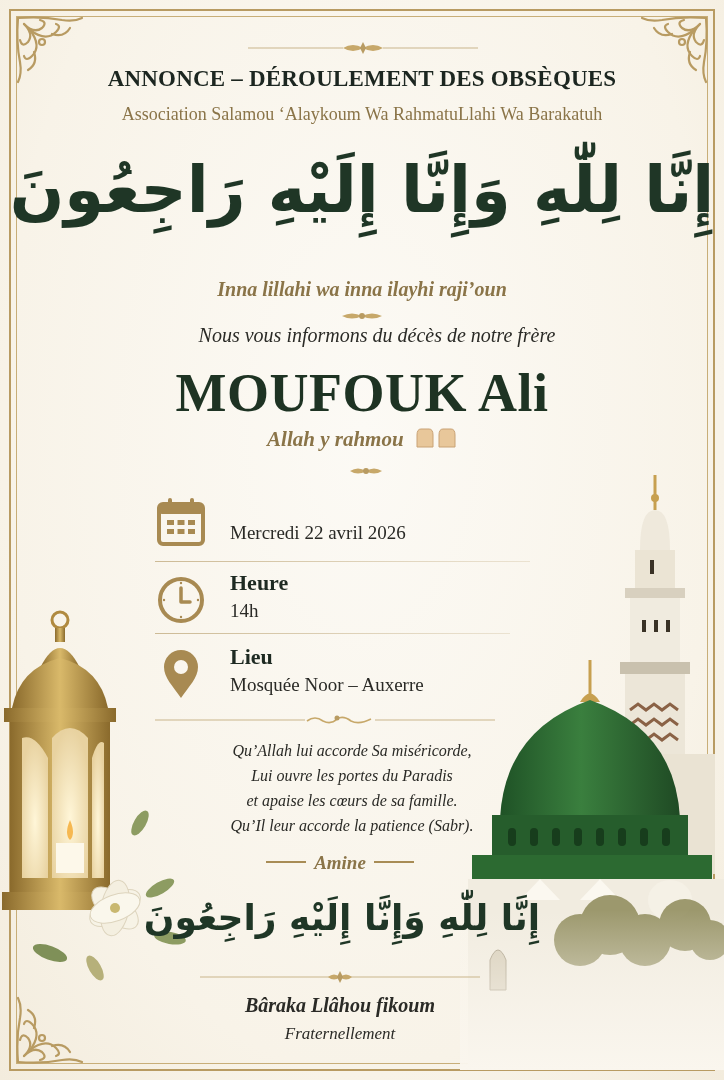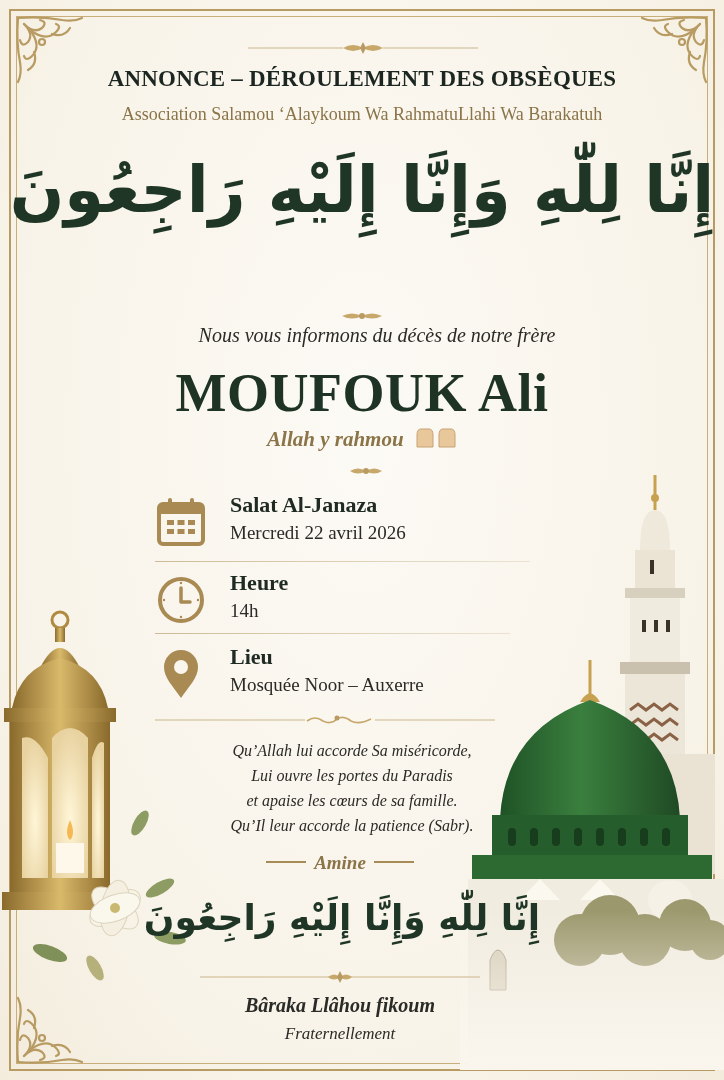--- a/index.html
+++ b/index.html
@@ -158,20 +158,21 @@
     <line x1="135" y1="8" x2="230" y2="8" stroke="#c9b58c" stroke-width="1"></line>
     <path d="M95 8 Q105 2 115 8 Q105 14 95 8Z" fill="#c7a86a"></path>
     <path d="M135 8 Q125 2 115 8 Q125 14 135 8Z" fill="#c7a86a"></path>
     <path d="M115 2 L118 8 L115 14 L112 8Z" fill="#b89b62"></path>
   </svg>
 
   <div class="center-col title">ANNONCE – DÉROULEMENT DES OBSÈQUES</div>
   <div class="center-col subtitle">Association Salamou ‘Alaykoum Wa RahmatuLlahi Wa Barakatuh</div>
 
   <div class="center-col arabic-big">إِنَّا لِلّٰهِ وَإِنَّا إِلَيْهِ رَاجِعُونَ</div>
+  <div class="center-col translit">Inna lillahi wa inna ilayhi raji’oun</div>
 
   <svg class="divider" style="left:152px; top:309px; width:420px;" viewBox="0 0 420 14">
     <defs>
         <linearGradient id="g1" x1="0" x2="1">
           <stop offset="0" stop-color="#c9b58c" stop-opacity="0"></stop>
           <stop offset="0.3" stop-color="#c9b58c"></stop>
           <stop offset="0.7" stop-color="#c9b58c"></stop>
           <stop offset="1" stop-color="#c9b58c" stop-opacity="0"></stop>
         </linearGradient>
       </defs>
@@ -214,21 +215,20 @@
       <rect x="35" y="2" width="4" height="12" rx="2" fill="#a88a52"></rect>
       <g fill="#a88a52">
         <rect x="12" y="24" width="7" height="5"></rect>
           <rect x="22.5" y="24" width="7" height="5"></rect>
           <rect x="33" y="24" width="7" height="5"></rect>
         <rect x="12" y="33" width="7" height="5"></rect>
           <rect x="22.5" y="33" width="7" height="5"></rect>
           <rect x="33" y="33" width="7" height="5"></rect>
       </g>
     </svg>
-    <div class="label">Salat Al-Janaza</div>
     <div class="value">Mercredi 22 avril 2026</div>
   </div>
   <div class="row-sep" style="top:561px; width:375px;"></div>
 
   <div class="info-row" style="top:566px;text-align:right;">
     <svg class="icon" viewBox="0 0 52 52">
       <circle cx="26" cy="26" r="21" fill="none" stroke="#a88a52" stroke-width="4"></circle>
       <path d="M26 14 L26 28 L35 28" fill="none" stroke="#a88a52" stroke-width="3.5" stroke-linecap="round" stroke-linejoin="round"></path>
       <circle cx="26" cy="9" r="1.2" fill="#a88a52"></circle>
         <circle cx="26" cy="43" r="1.2" fill="#a88a52"></circle>

